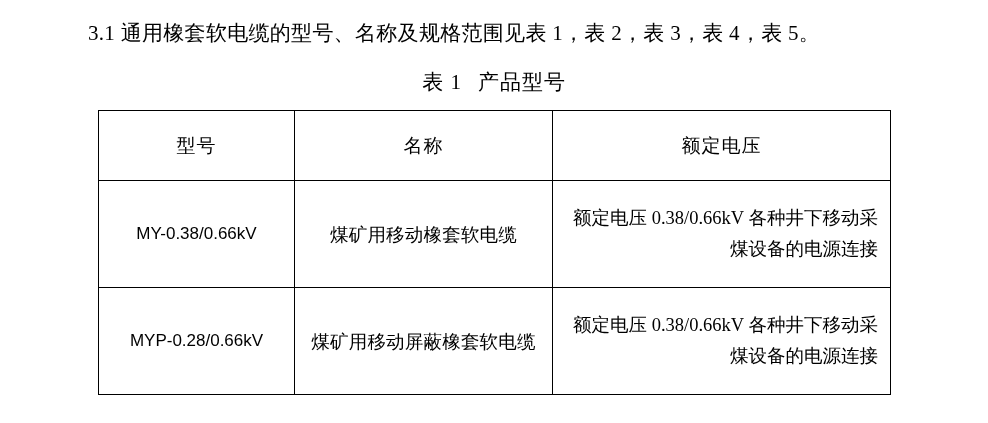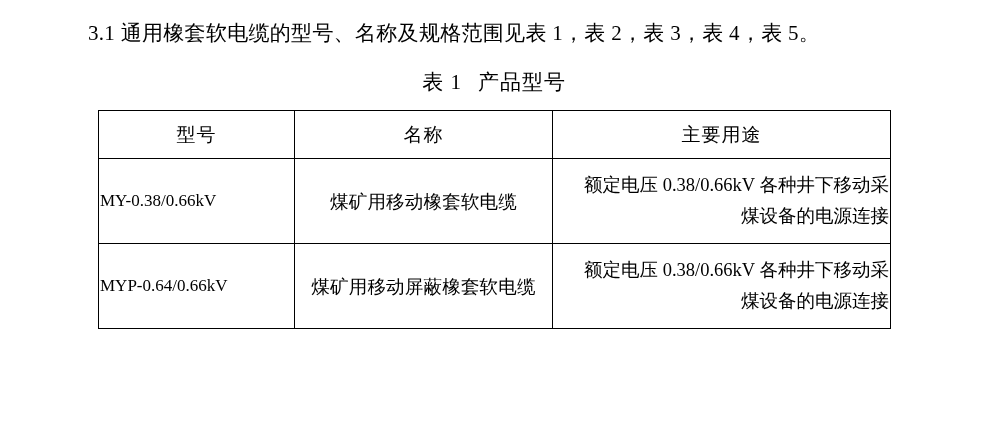--- a/index.html
+++ b/index.html
@@ -46,39 +46,40 @@
     position: absolute;
     left: 98px;
     top: 110px;
     width: 792px;
     border-collapse: collapse;
     table-layout: fixed;
   }
   table.product-table td,
   table.product-table th {
     border: 1px solid #000000;
-    padding: 1px;
+    padding: 12px;
     vertical-align: middle;
   }
   col.c-model { width: 196px; }
   col.c-name  { width: 258px; }
   col.c-use   { width: 338px; }
 
   thead th {
     height: 45px;
     font-weight: normal;
     font-size: 19px;
     text-align: center;
     letter-spacing: 1px;
   }
   tbody td {
     height: 82px;
   }
   .cell-model {
-    font-family: Liberation Serif, serif;
+    text-align: center;
+    font-family: Liberation Sans, sans-serif;
     font-size: 17px;
     letter-spacing: 0px;
   }
   .cell-name {
     text-align: center;
     padding-left: 10px;
     font-size: 18.5px;
     letter-spacing: 0.2px;
     white-space: nowrap;
   }
@@ -109,34 +110,34 @@
   <table class="product-table">
     <colgroup>
       <col class="c-model">
       <col class="c-name">
       <col class="c-use">
     </colgroup>
     <thead>
       <tr>
         <th>型号</th>
         <th>名称</th>
-        <th>主要用途</th>
+        <th>额定电压</th>
       </tr>
     </thead>
     <tbody>
       <tr>
         <td class="cell-model">MY-0.38/0.66kV</td>
         <td class="cell-name">煤矿用移动橡套软电缆</td>
         <td class="cell-use">
           <span class="l1">额定电压 0.38/0.66kV 各种井下移动采</span>
           <span class="l2">煤设备的电源连接</span>
         </td>
       </tr>
       <tr>
-        <td class="cell-model">MYP-0.64/0.66kV</td>
+        <td class="cell-model">MYP-0.28/0.66kV</td>
         <td class="cell-name">煤矿用移动屏蔽橡套软电缆</td>
         <td class="cell-use">
           <span class="l1">额定电压 0.38/0.66kV 各种井下移动采</span>
           <span class="l2">煤设备的电源连接</span>
         </td>
       </tr>
     </tbody>
   </table>
 
 </div>

